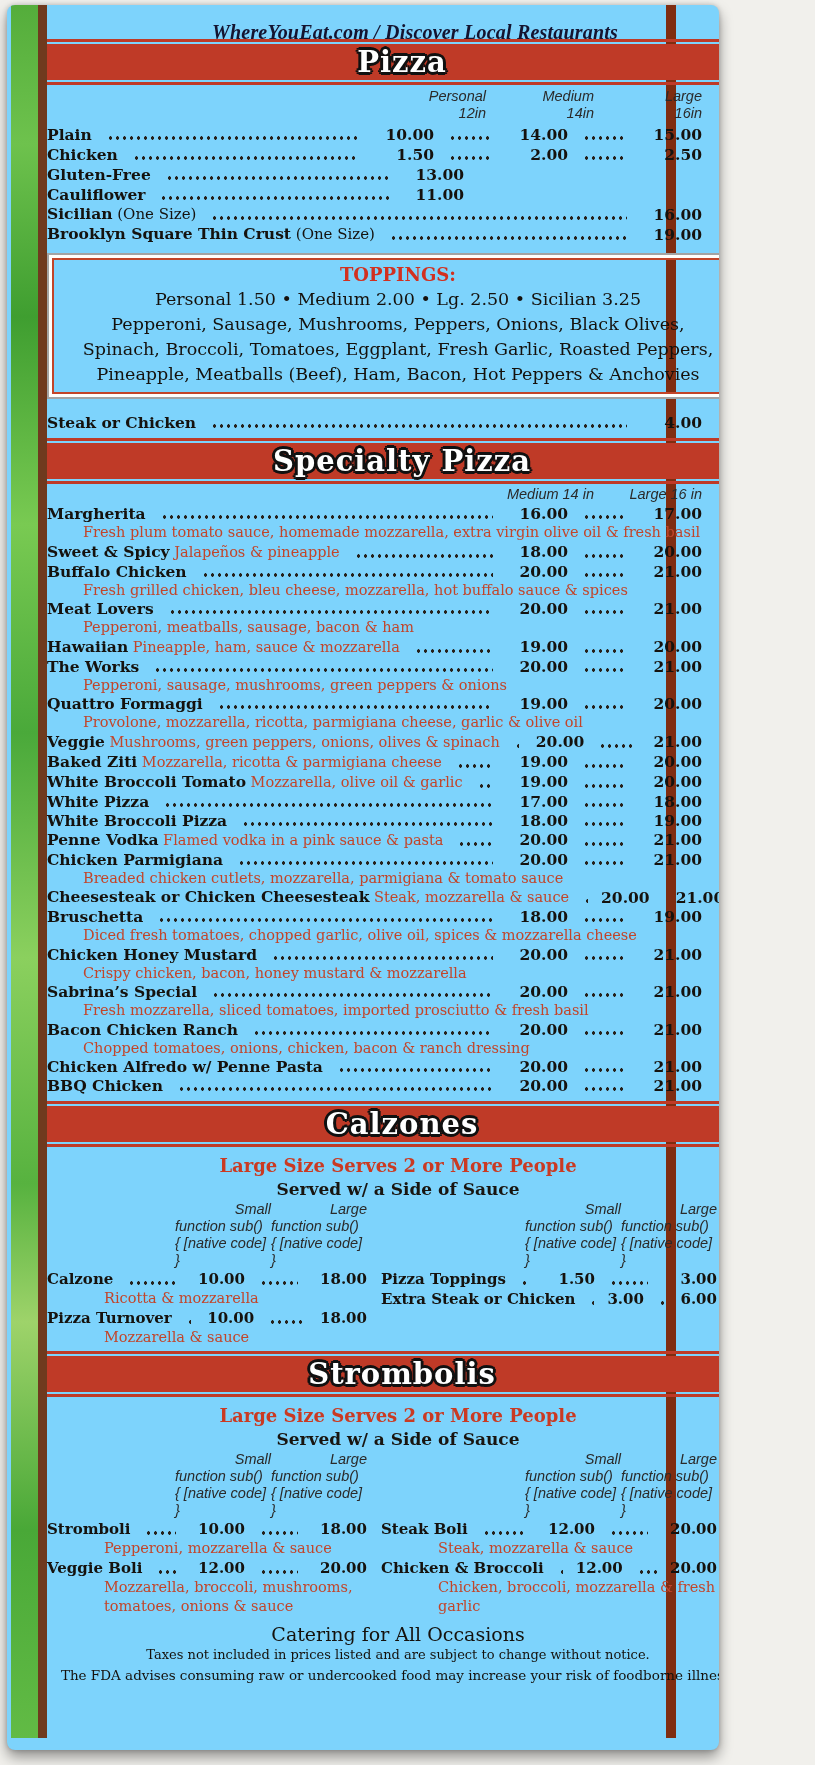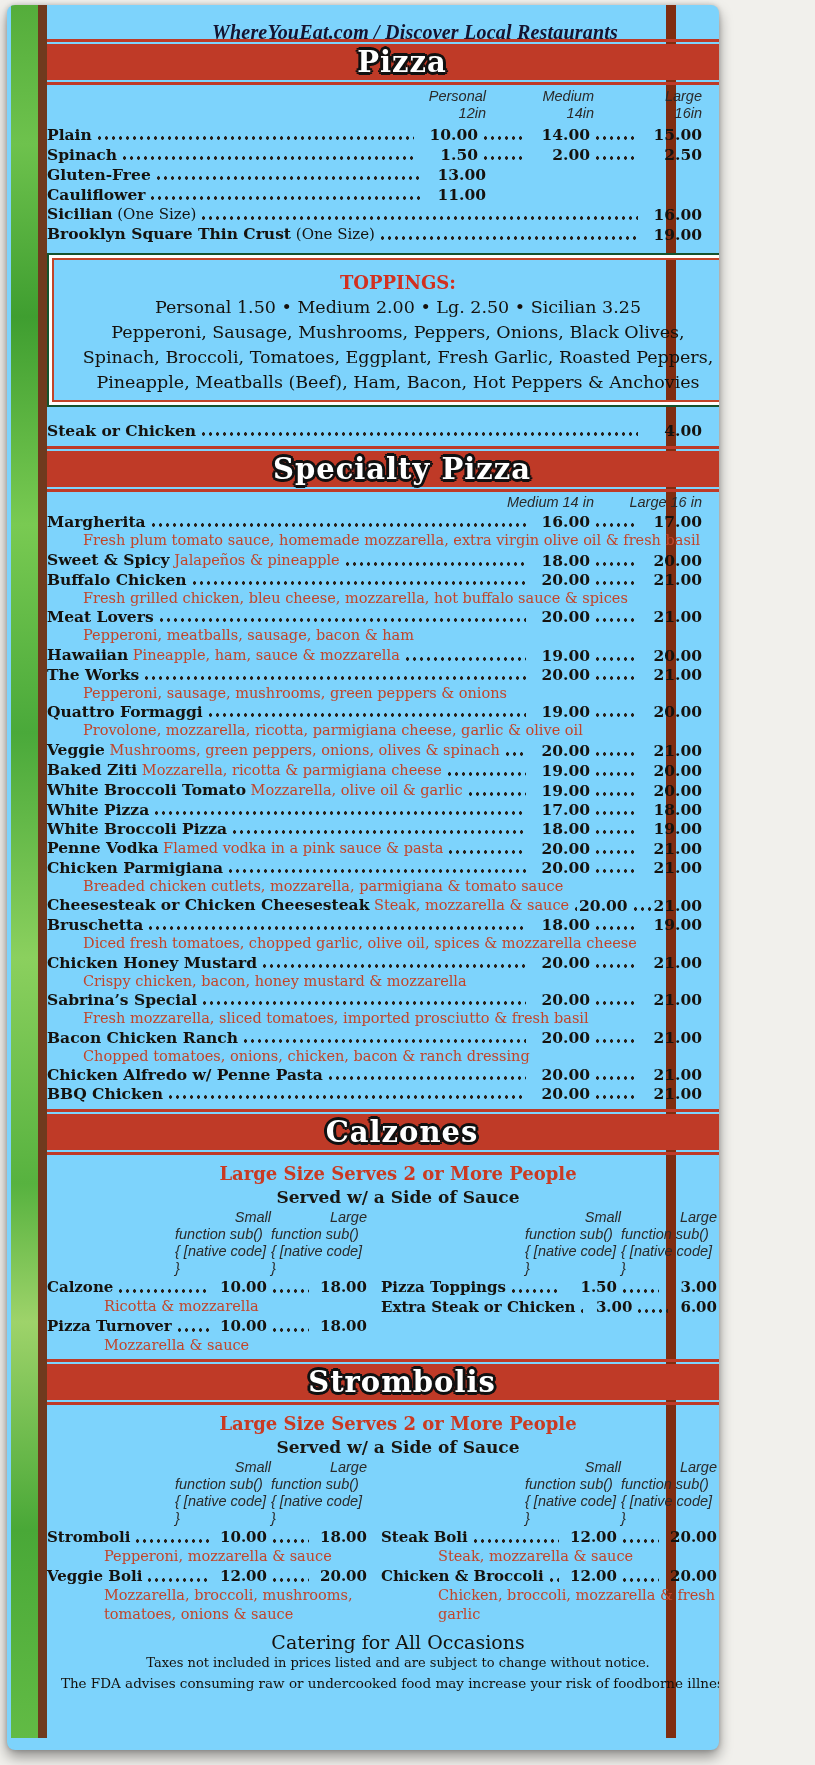--- a/index.html
+++ b/index.html
@@ -19,43 +19,43 @@
   .band .ln{height:3px;background:#bf3a27;margin-bottom:2px;}
   .band .bar{height:36px;background:#bf3a27;margin-bottom:2px;display:flex;align-items:center;justify-content:center;padding-left:8px;}
   .band .ttl{font-weight:bold;font-size:29px;line-height:36px;color:#fff;letter-spacing:1px;
     text-shadow:-2px -2px 0 #111,2px -2px 0 #111,-2px 2px 0 #111,2px 2px 0 #111,
                 -3px 0 0 #111,3px 0 0 #111,0 -3px 0 #111,0 3px 0 #111;}
   .b-pizza{margin-top:34px;}
   .b-sp{margin-top:6px;}
   .b-cal{margin-top:6px;}
   .b-str{margin-top:4px;}
   
-  .mrow{display:flex;align-items:flex-end;min-height:20px;padding-right:47px;}
+  .mrow{display:flex;align-items:center;min-height:20px;padding-right:47px;gap:11px;}
   .mname{font-weight:bold;font-size:15.5px;line-height:19px;color:#15120e;white-space:nowrap;}
   .msuffix{font-weight:normal;font-size:15px;}
   .minline{font-weight:normal;color:#c2452a;font-size:14.5px;}
   .dots{height:12px;align-self:flex-end;background-image:radial-gradient(circle,#26211b 1.5px,transparent 1.9px);
         background-size:7px 6px;background-repeat:repeat-x;background-position:left 2px bottom 3px;margin:0 2px;}
   .lead{flex:1;min-width:6px;}
   .price{font-weight:bold;font-size:15.5px;line-height:19px;color:#15120e;text-align:right;}
   .full .price{width:62px;}
   .full .gap{width:46px;}
   .full .colspacer{width:108px;}
   .desc{color:#c2452a;font-size:14.5px;line-height:19px;padding-left:36px;}
   .sp-items .mrow{min-height:18.5px;}
   .sp-items .desc{line-height:18.5px;}
   
   .colrow{display:flex;justify-content:flex-end;padding-right:47px;
           font-family:"Liberation Sans",sans-serif;font-style:italic;font-size:14.5px;color:#2a2a2a;}
   .colrow .colbox{width:108px;display:flex;flex-direction:column;align-items:flex-end;line-height:17px;}
   .colrow.pz{margin-top:3px;margin-bottom:2px;}
   .colrow.sp{margin:2px 0 1px;}
   
-  .tbox{margin-top:9px;border:2px solid #14532d;box-shadow:inset 0 0 0 3px #fffefb,inset 0 0 0 5px #c24428;
-        padding:16px 26px 10px;text-align:center;}
+  .tbox{margin-top:9px;border:2px solid #a3a3a3;box-shadow:inset 0 0 0 3px #fffefb,inset 0 0 0 5px #c24428;
+        padding:8px 26px 10px;text-align:center;}
   .tbox .tt{color:#d2301f;font-weight:bold;font-size:18px;line-height:24px;}
   .tbox .ts{font-size:17.5px;line-height:25px;color:#15110c;}
   .tbox .tl{font-size:17.5px;line-height:25px;color:#15110c;}
   .extras{margin-top:13px;}
   
   .note1{text-align:center;color:#ca3a22;font-weight:bold;font-size:18px;line-height:24px;margin-top:7px;}
   .note2{text-align:center;color:#191510;font-weight:bold;font-size:17px;line-height:23px;}
   
   .tworow{display:flex;}
   .half{width:334px;}
@@ -110,21 +110,21 @@
         <div class="mrow">
           <span class="mname">Plain</span>
           <span class="lead dots"></span>
           <span class="price">10.00</span>
           <span class="gap dots"></span>
           <span class="price">14.00</span>
           <span class="gap dots"></span>
           <span class="price">15.00</span>
         </div>
         <div class="mrow">
-          <span class="mname">Spinach</span>
+          <span class="mname">Chicken</span>
           <span class="lead dots"></span>
           <span class="price">1.50</span>
           <span class="gap dots"></span>
           <span class="price">2.00</span>
           <span class="gap dots"></span>
           <span class="price">2.50</span>
         </div>
         <div class="mrow">
           <span class="mname">Gluten-Free</span>
           <span class="lead dots"></span>

